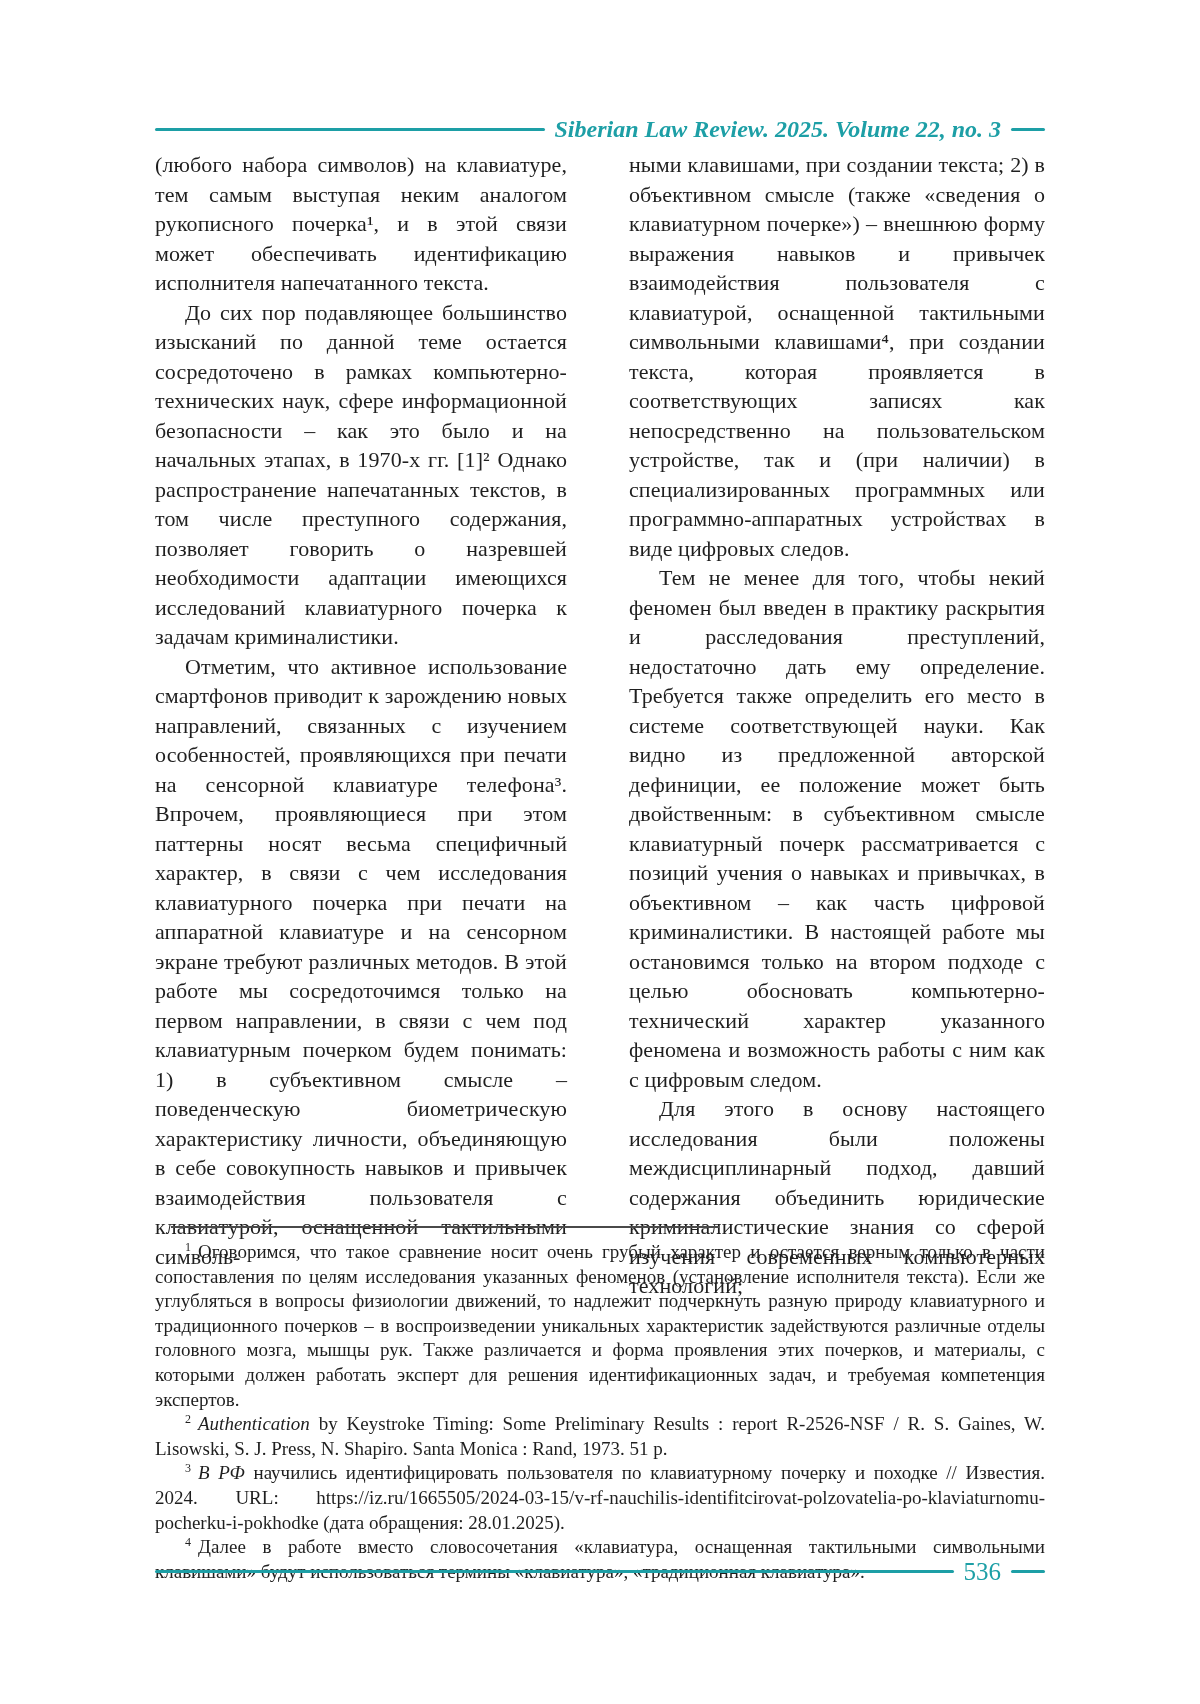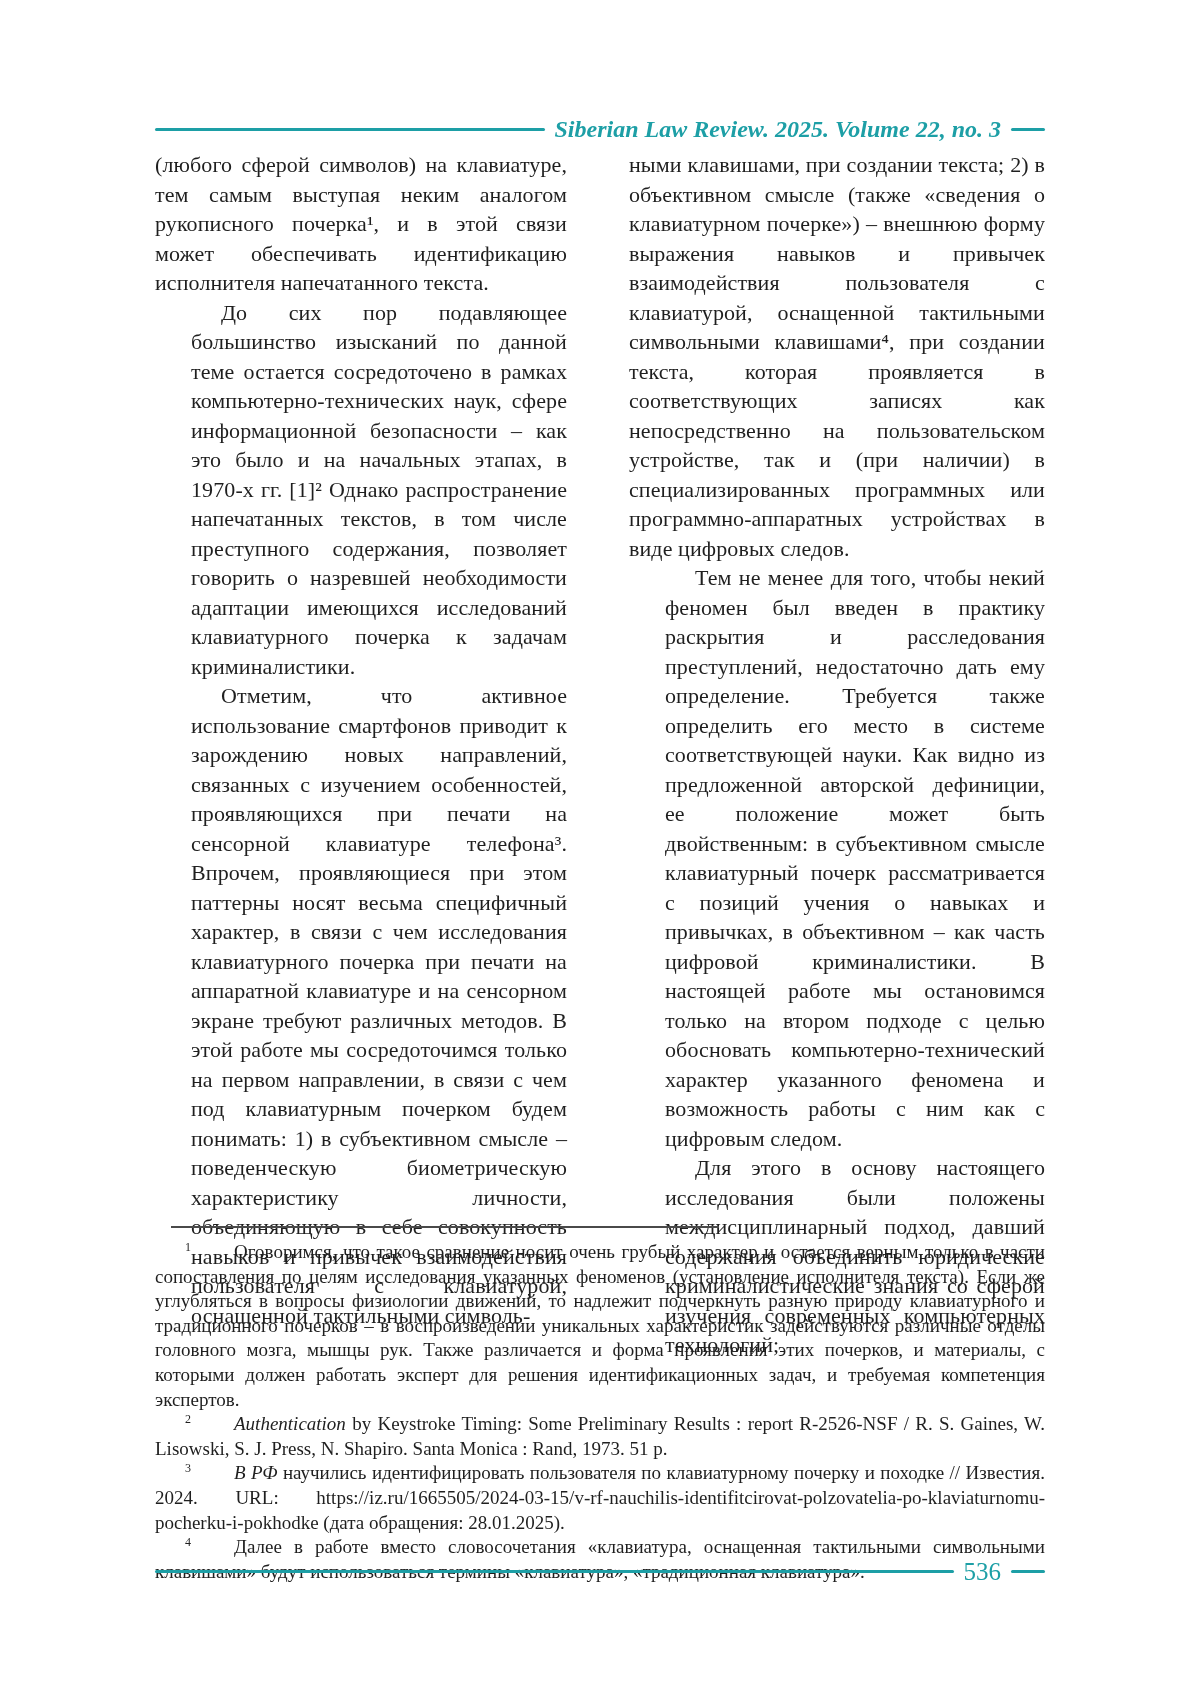--- a/index.html
+++ b/index.html
@@ -55,21 +55,21 @@
   }
   .col { flex: 0 0 412px; width: 412px; }
   .col.right { flex: 0 0 416px; width: 416px; font-family: Liberation Serif, serif; }
   .col p {
     margin: 0;
     font-size: 22px;
     line-height: 29.5px;
     text-align: justify;
     letter-spacing: 0.1px;
   }
-  .col p.indent { text-indent: 30px; margin-left: 36px; }
+  .col p.indent { text-indent: 30px; }
 
   
   .footnotes-section {
     position: absolute;
     top: 1226px;
     left: 155px;
     width: 890px;
   }
   .footnote-separator {
     width: 548px;
@@ -85,21 +85,21 @@
     text-align: justify;
     text-indent: 30px;
     font-family: Liberation Serif, serif;
   }
   .fn-marker {
     font-size: 12px;
     vertical-align: super;
     line-height: 0;
     margin-right: 7px;
   }
-  .fn-italic { font-style: italic; margin-left: 36px; }
+  .fn-italic { font-style: italic; }
 
   
   .page-footer {
     position: absolute;
     top: 1558px;
     left: 155px;
     width: 890px;
     display: flex;
     align-items: center;
     gap: 10px;
@@ -118,21 +118,21 @@
 <div class="page">
 
   <div class="page-header">
     <div class="teal-rule grow"></div>
     <div class="journal-title">Siberian Law Review. 2025. Volume 22, no. 3</div>
     <div class="teal-rule short"></div>
   </div>
 
   <div class="text-columns">
     <div class="col left">
-      <p>(любого сферой символов) на клавиатуре, тем самым выступая неким аналогом рукописного почерка¹, и в этой связи может обеспечивать идентификацию исполнителя напечатанного текста.</p>
+      <p>(любого набора символов) на клавиатуре, тем самым выступая неким аналогом рукописного почерка¹, и в этой связи может обеспечивать идентификацию исполнителя напечатанного текста.</p>
       <p class="indent">До сих пор подавляющее большинство изысканий по данной теме остается сосредоточено в рамках компьютерно-технических наук, сфере информационной безопасности – как это было и на начальных этапах, в 1970-х гг. [1]² Однако распространение напечатанных текстов, в том числе преступного содержания, позволяет говорить о назревшей необходимости адаптации имеющихся исследований клавиатурного почерка к задачам криминалистики.</p>
       <p class="indent">Отметим, что активное использование смартфонов приводит к зарождению новых направлений, связанных с изучением особенностей, проявляющихся при печати на сенсорной клавиатуре телефона³. Впрочем, проявляющиеся при этом паттерны носят весьма специфичный характер, в связи с чем исследования клавиатурного почерка при печати на аппаратной клавиатуре и на сенсорном экране требуют различных методов. В этой работе мы сосредоточимся только на первом направлении, в связи с чем под клавиатурным почерком будем понимать: 1) в субъективном смысле – поведенческую биометрическую характеристику личности, объединяющую в себе совокупность навыков и привычек взаимодействия пользователя с клавиатурой, оснащенной тактильными символь-</p>
     </div>
     <div class="col right">
       <p>ными клавишами, при создании текста; 2) в объективном смысле (также «сведения о клавиатурном почерке») – внешнюю форму выражения навыков и привычек взаимодействия пользователя с клавиатурой, оснащенной тактильными символьными клавишами⁴, при создании текста, которая проявляется в соответствующих записях как непосредственно на пользовательском устройстве, так и (при наличии) в специализированных программных или программно-аппаратных устройствах в виде цифровых следов.</p>
       <p class="indent">Тем не менее для того, чтобы некий феномен был введен в практику раскрытия и расследования преступлений, недостаточно дать ему определение. Требуется также определить его место в системе соответствующей науки. Как видно из предложенной авторской дефиниции, ее положение может быть двойственным: в субъективном смысле клавиатурный почерк рассматривается с позиций учения о навыках и привычках, в объективном – как часть цифровой криминалистики. В настоящей работе мы остановимся только на втором подходе с целью обосновать компьютерно-технический характер указанного феномена и возможность работы с ним как с цифровым следом.</p>
       <p class="indent">Для этого в основу настоящего исследования были положены междисциплинарный подход, давший содержания объединить юридические криминалистические знания со сферой изучения современных компьютерных технологий;</p>
     </div>
   </div>
 

